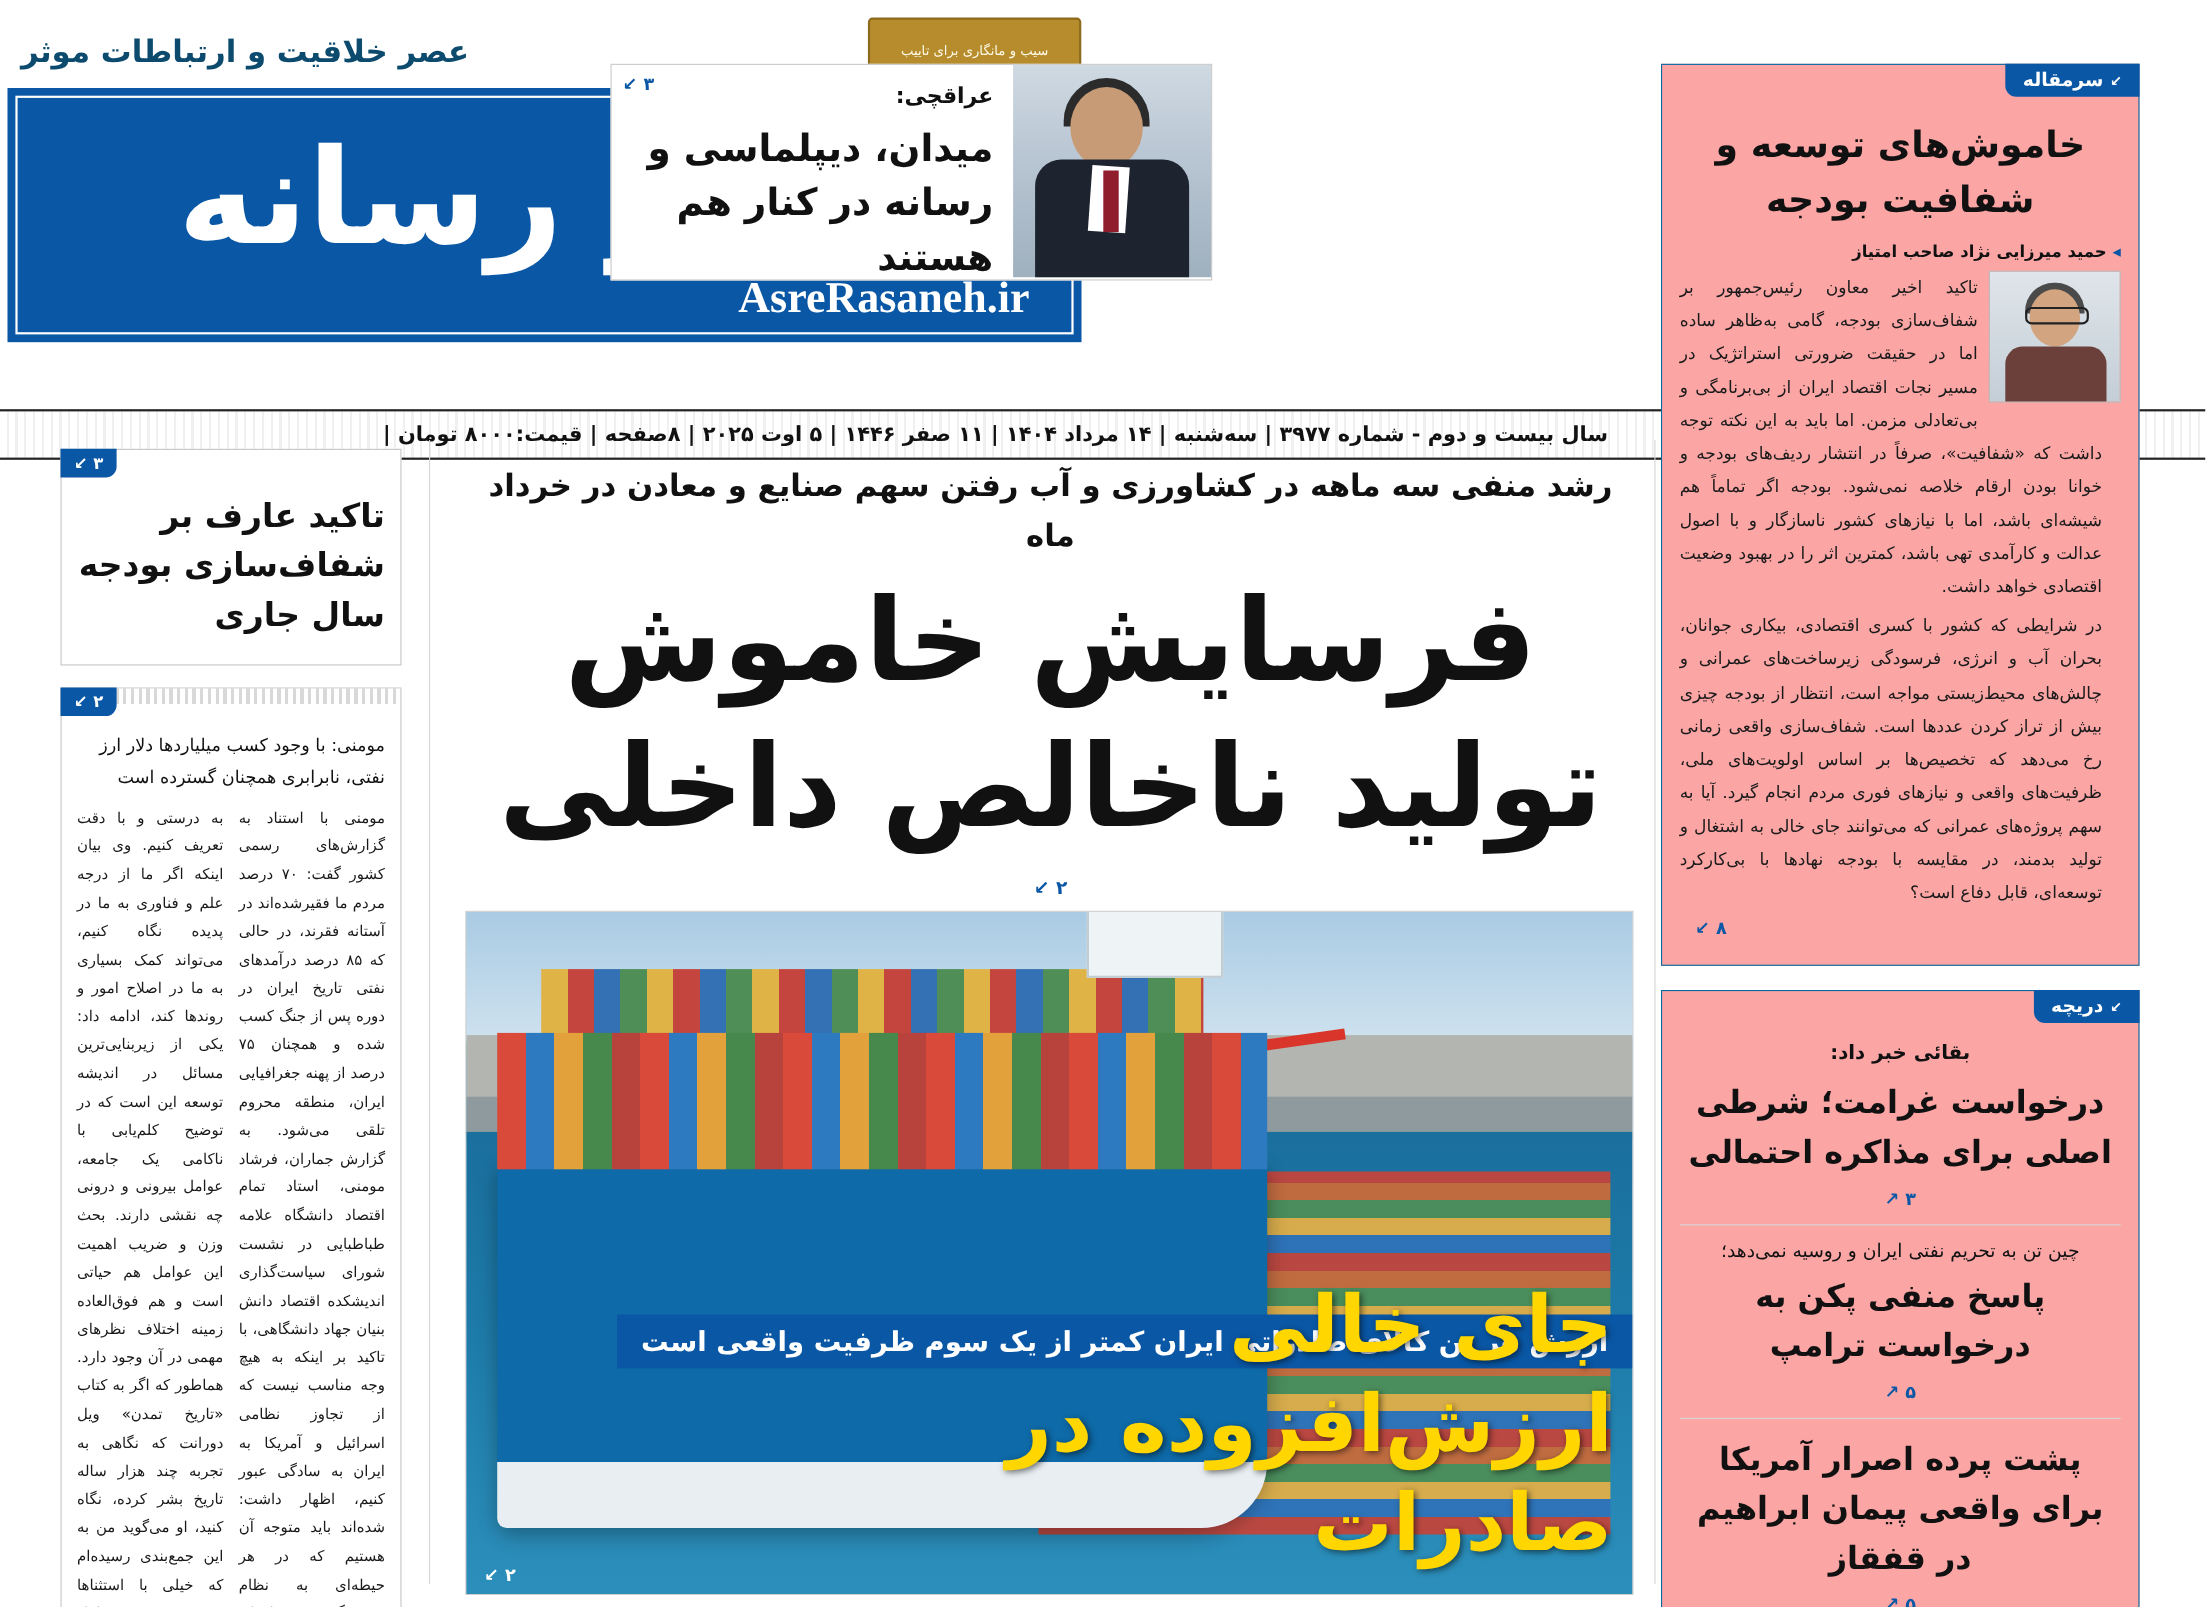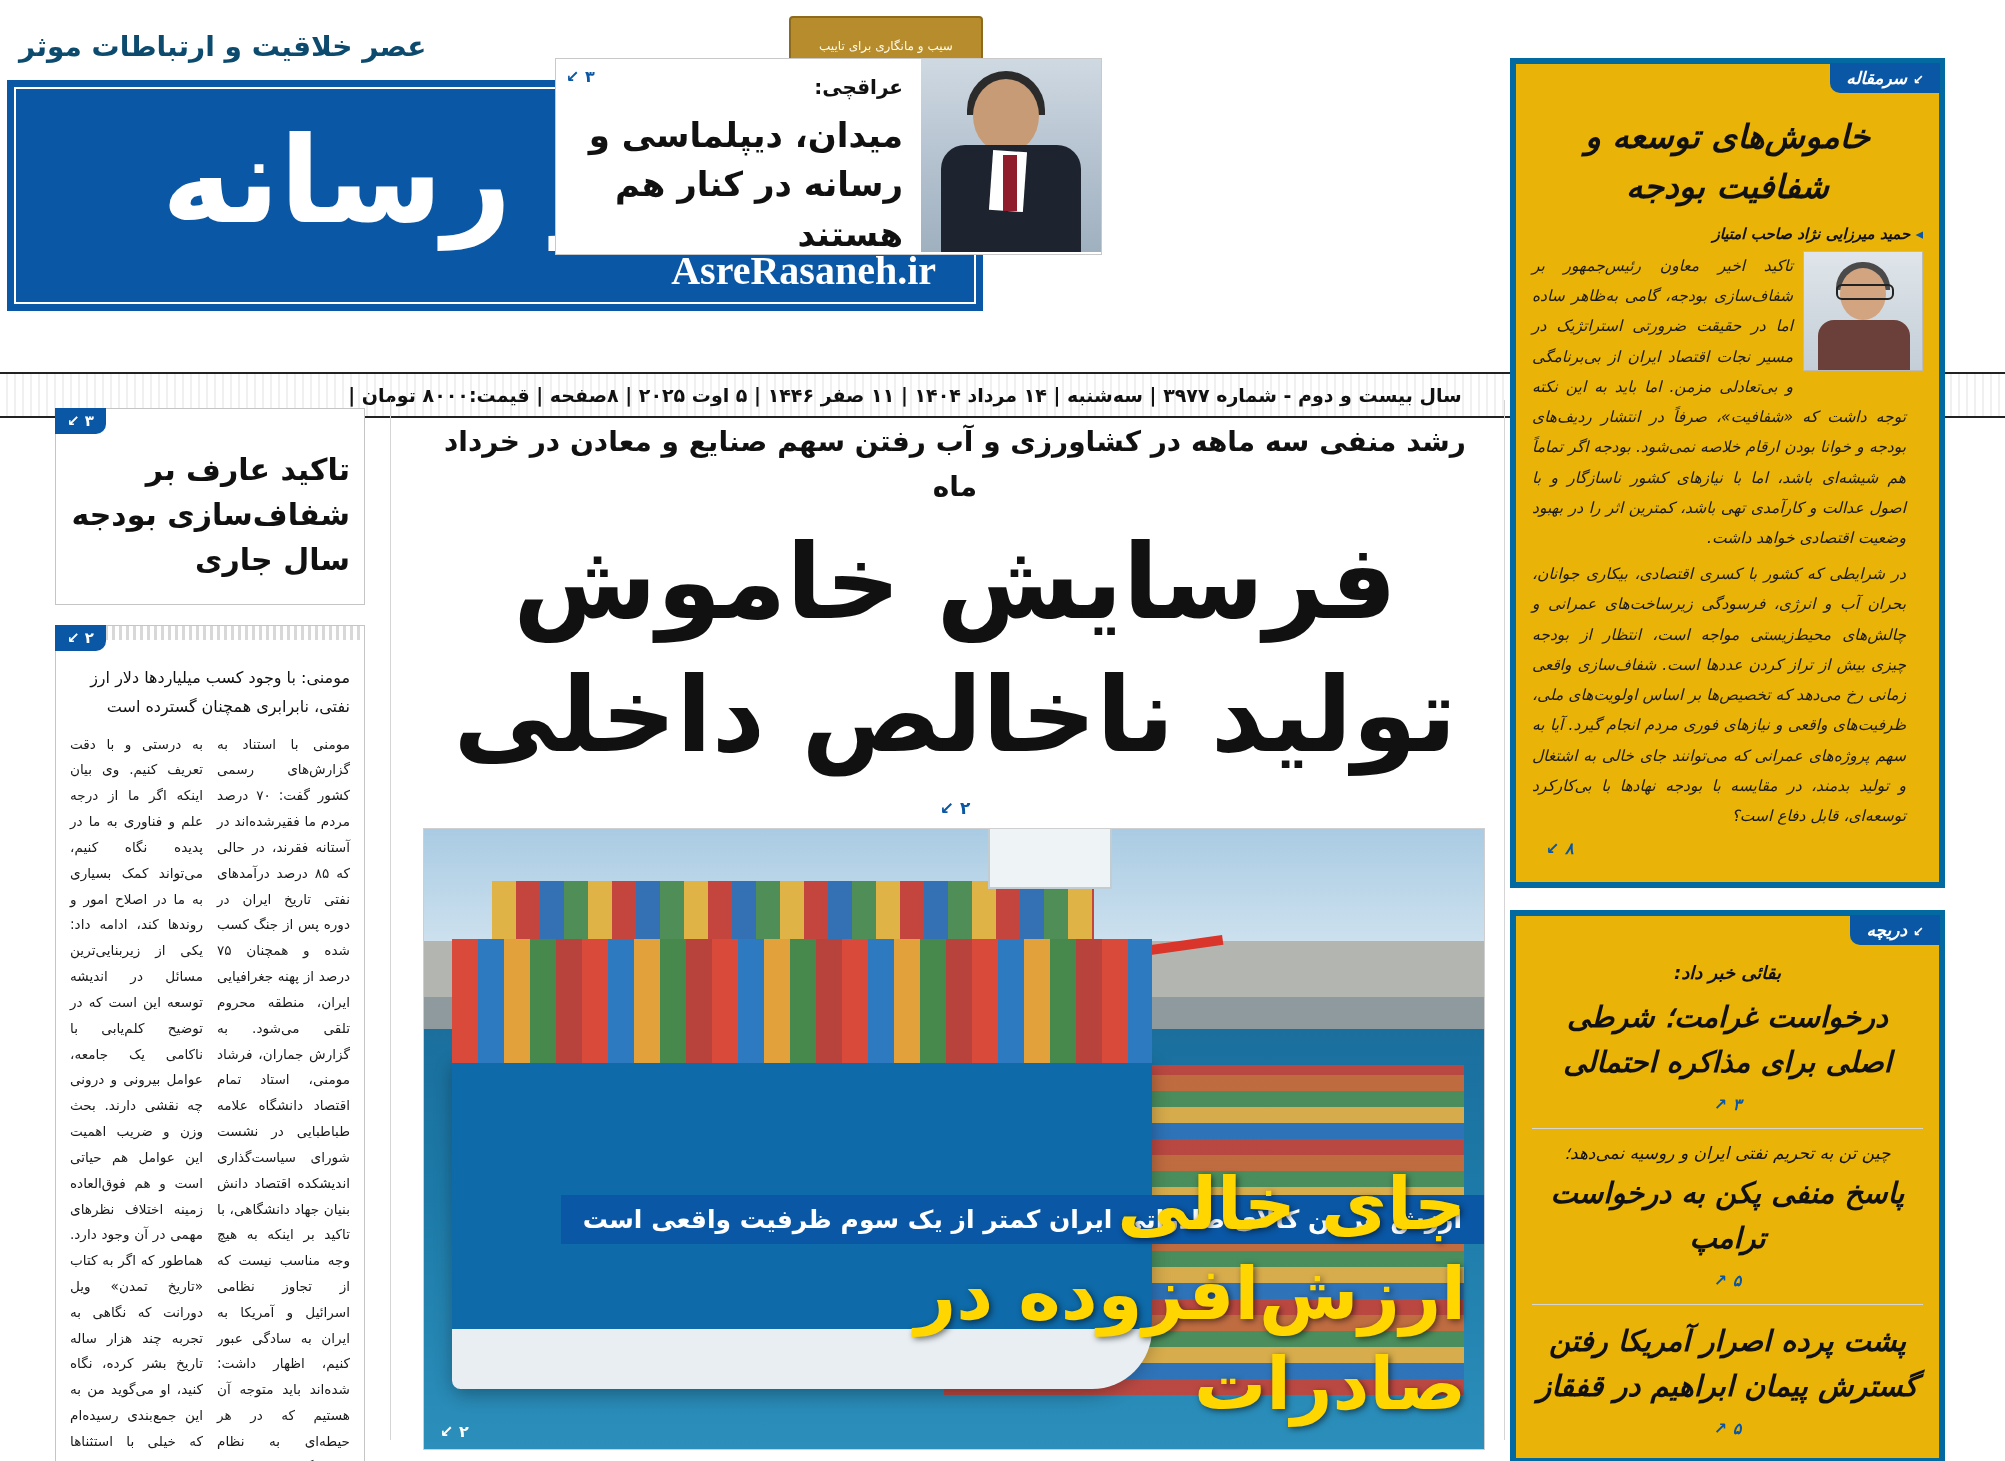--- a/index.html
+++ b/index.html
@@ -115,21 +115,21 @@
     position:absolute;right:1100px;left:1100px;top:0;height:42px;
     display:flex;align-items:center;justify-content:center;
     font-size:19px;font-weight:bold;color:#111;white-space:nowrap;
   }
 
   
   .col-right{
     position:absolute;top:58px;right:60px;width:435px;
   }
   .panel{
-    border:6px solid #0369a1;background:#eab308;position:relative;font-style:italic;
+    border:1px solid #0369a1;background:#fca5a5;position:relative;
   }
   .panel-tab{
     position:absolute;top:-1px;right:-1px;background:#0a57a5;color:#fff;
     font-size:17px;font-weight:bold;padding:5px 16px;border-radius:0 0 0 10px;
   }
   .panel-tab .icon{font-size:13px;margin-left:6px;}
   .editorial{
     padding:42px 16px 16px 16px;
   }
   .editorial h2{
@@ -323,21 +323,21 @@
       <div class="rule"></div>
 
       <div>
         <div class="small-kicker">چین تن به تحریم نفتی ایران و روسیه نمی‌دهد؛</div>
         <h3>پاسخ منفی پکن به درخواست ترامپ</h3>
         <div class="mark-center">۵ ↗</div>
       </div>
       <div class="rule"></div>
 
       <div>
-        <h3>پشت پرده اصرار آمریکا رفتن گسترش پیمان ابراهیم در قفقاز</h3>
+        <h3>پشت پرده اصرار آمریکا برای واقعی پیمان ابراهیم در قفقاز</h3>
         <div class="mark-center">۵ ↗</div>
       </div>
     </div>
   </div>
 
   <div class="col-center">
     <div class="lead-over">رشد منفی سه ماهه در کشاورزی و آب رفتن سهم صنایع و معادن در خرداد ماه</div>
     <div class="lead-title">فرسایش خاموش تولید ناخالص داخلی</div>
     <div class="center-mark">۲ ↙</div>
 

